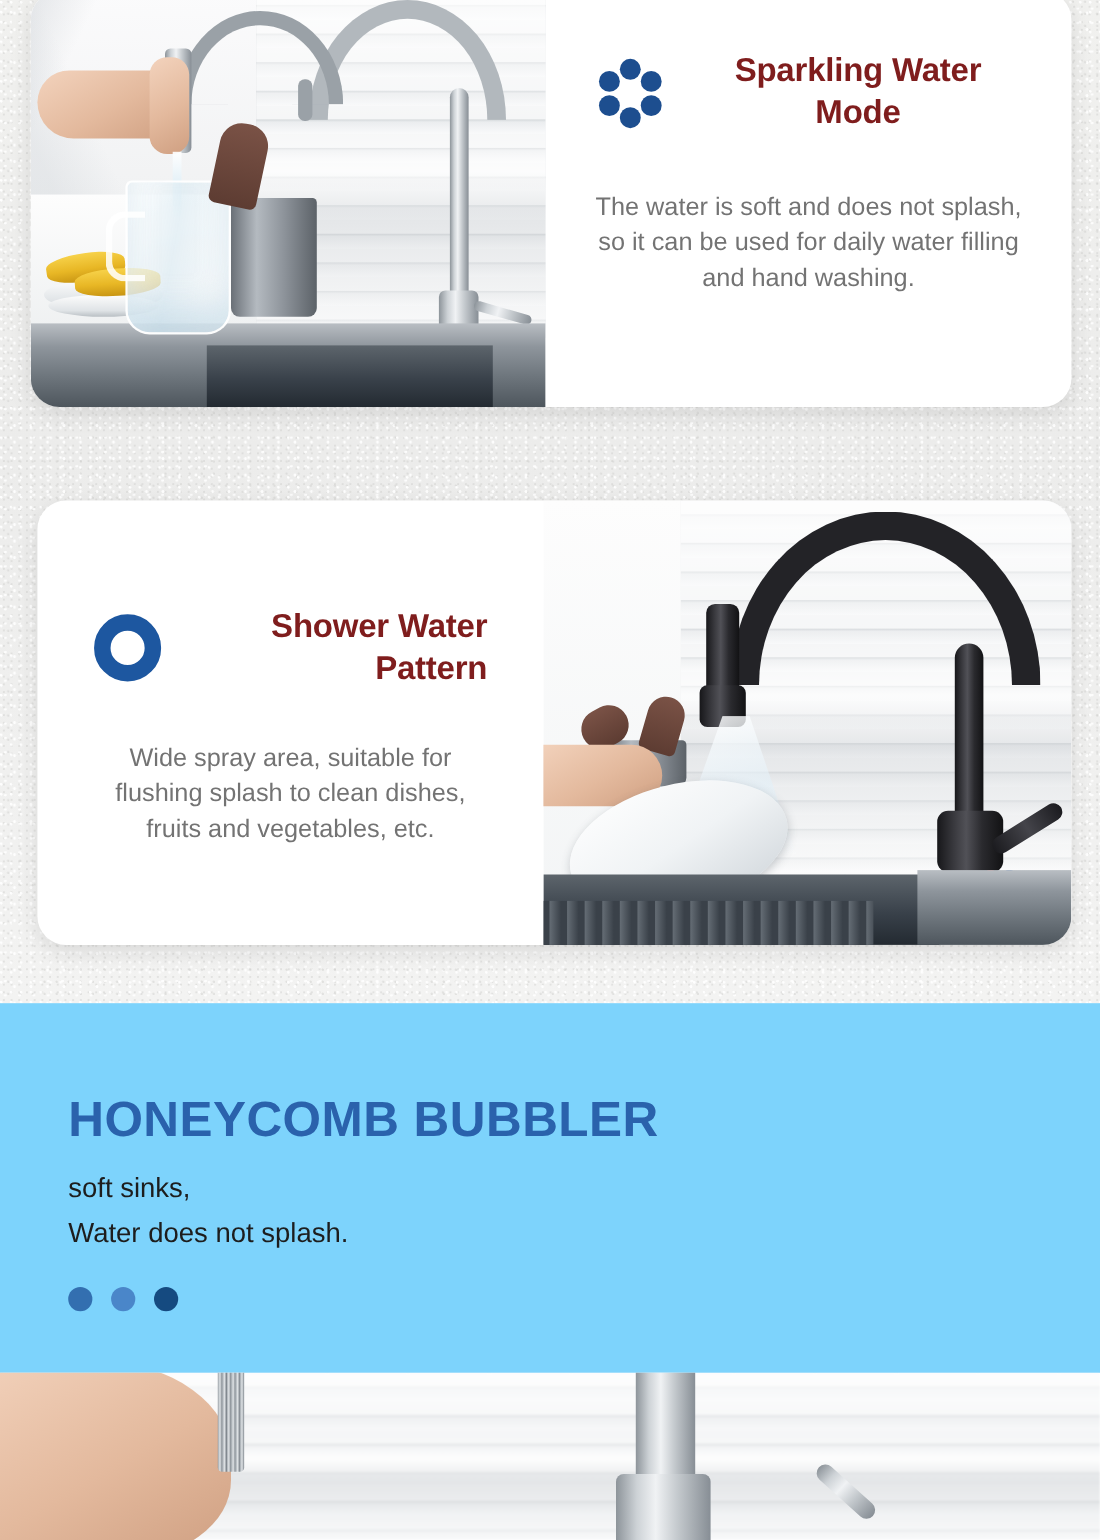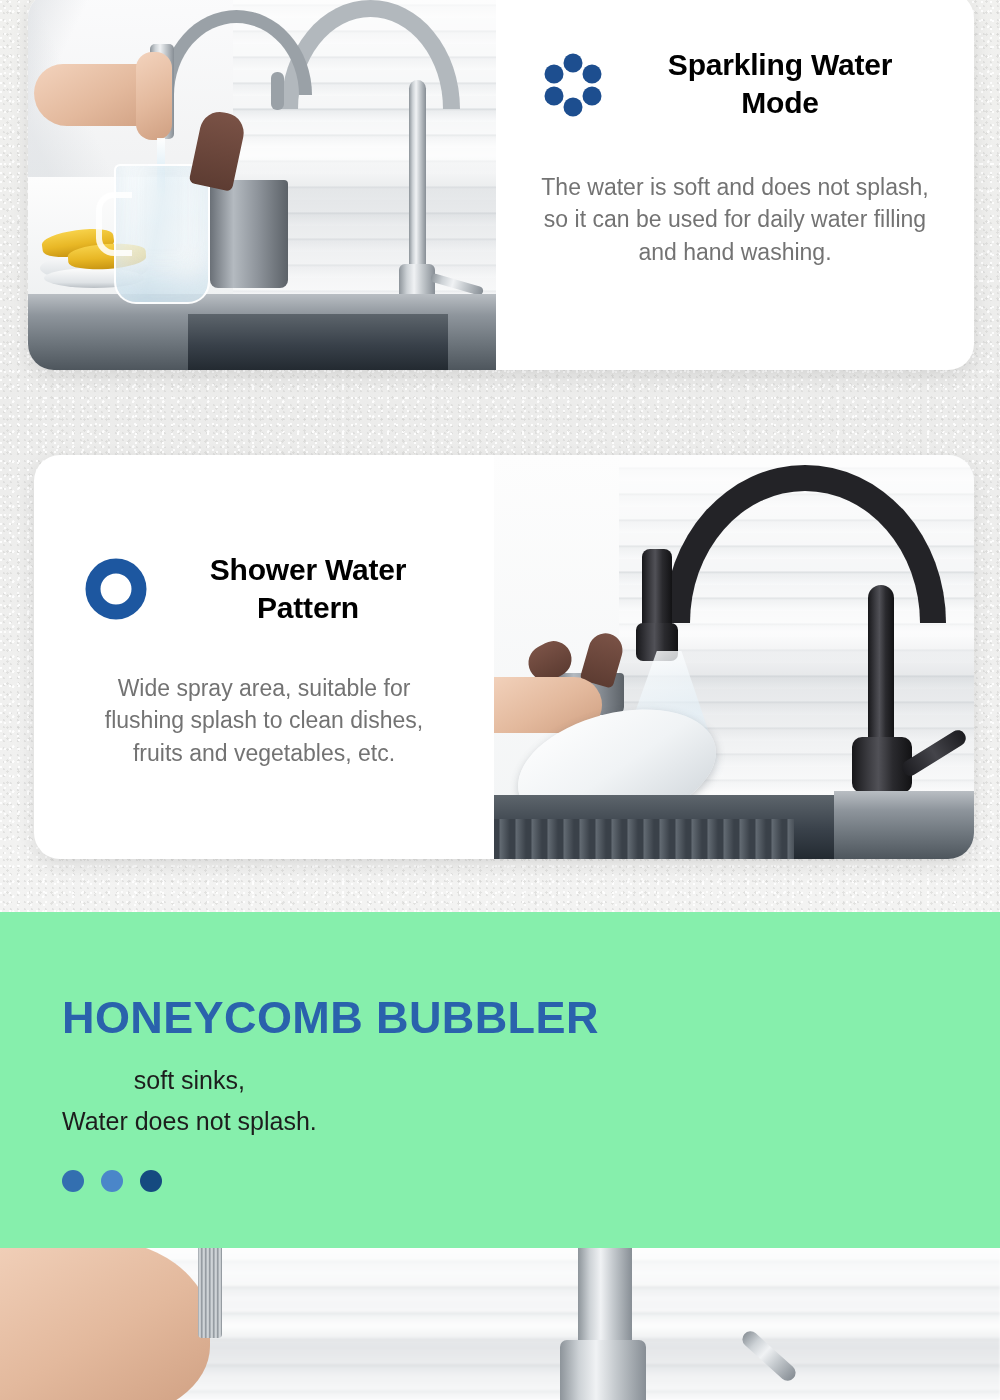--- a/index.html
+++ b/index.html
@@ -77,26 +77,26 @@
   .card-one .text-panel { padding: 54px 22px 0 22px; }
   .card-two .text-panel { padding: 96px 22px 0 22px; }
 
   .head-row {
     display: flex;
     align-items: flex-start;
     justify-content: center;
     gap: 24px;
     width: 100%;
   }
-  .card-two .head-row { gap: 26px; align-items: center; }
+  .card-two .head-row { gap: 26px; align-items: center; text-align: right; }
 
   .feature-title {
     font-size: 30px;
     font-weight: bold;
-    color: #000000;
+    color: #7f1d1d;
     line-height: 1.28;
     margin: 0;
     max-width: 300px;
     letter-spacing: -0.2px;
   }
   .card-two .feature-title { max-width: 270px; }
 
   .feature-desc {
     font-size: 23px;
     color: #737373;
@@ -112,22 +112,21 @@
   .dots-icon { width: 66px; height: 66px; flex: none; margin-top: 6px; }
   .ring-icon { width: 62px; height: 62px; flex: none; }
 
   
   .white-block {
     position: absolute;
     left: 0;
     top: 912px;
     width: 1000px;
     height: 336px;
-    background: #86efac;
-    text-align: center;
+    background: #7dd3fc;
   }
   .section-heading {
     position: absolute;
     left: 62px;
     top: 80px;
     margin: 0;
     font-size: 45px;
     font-weight: bold;
     color: #2a62ac;
     letter-spacing: 0.4px;

